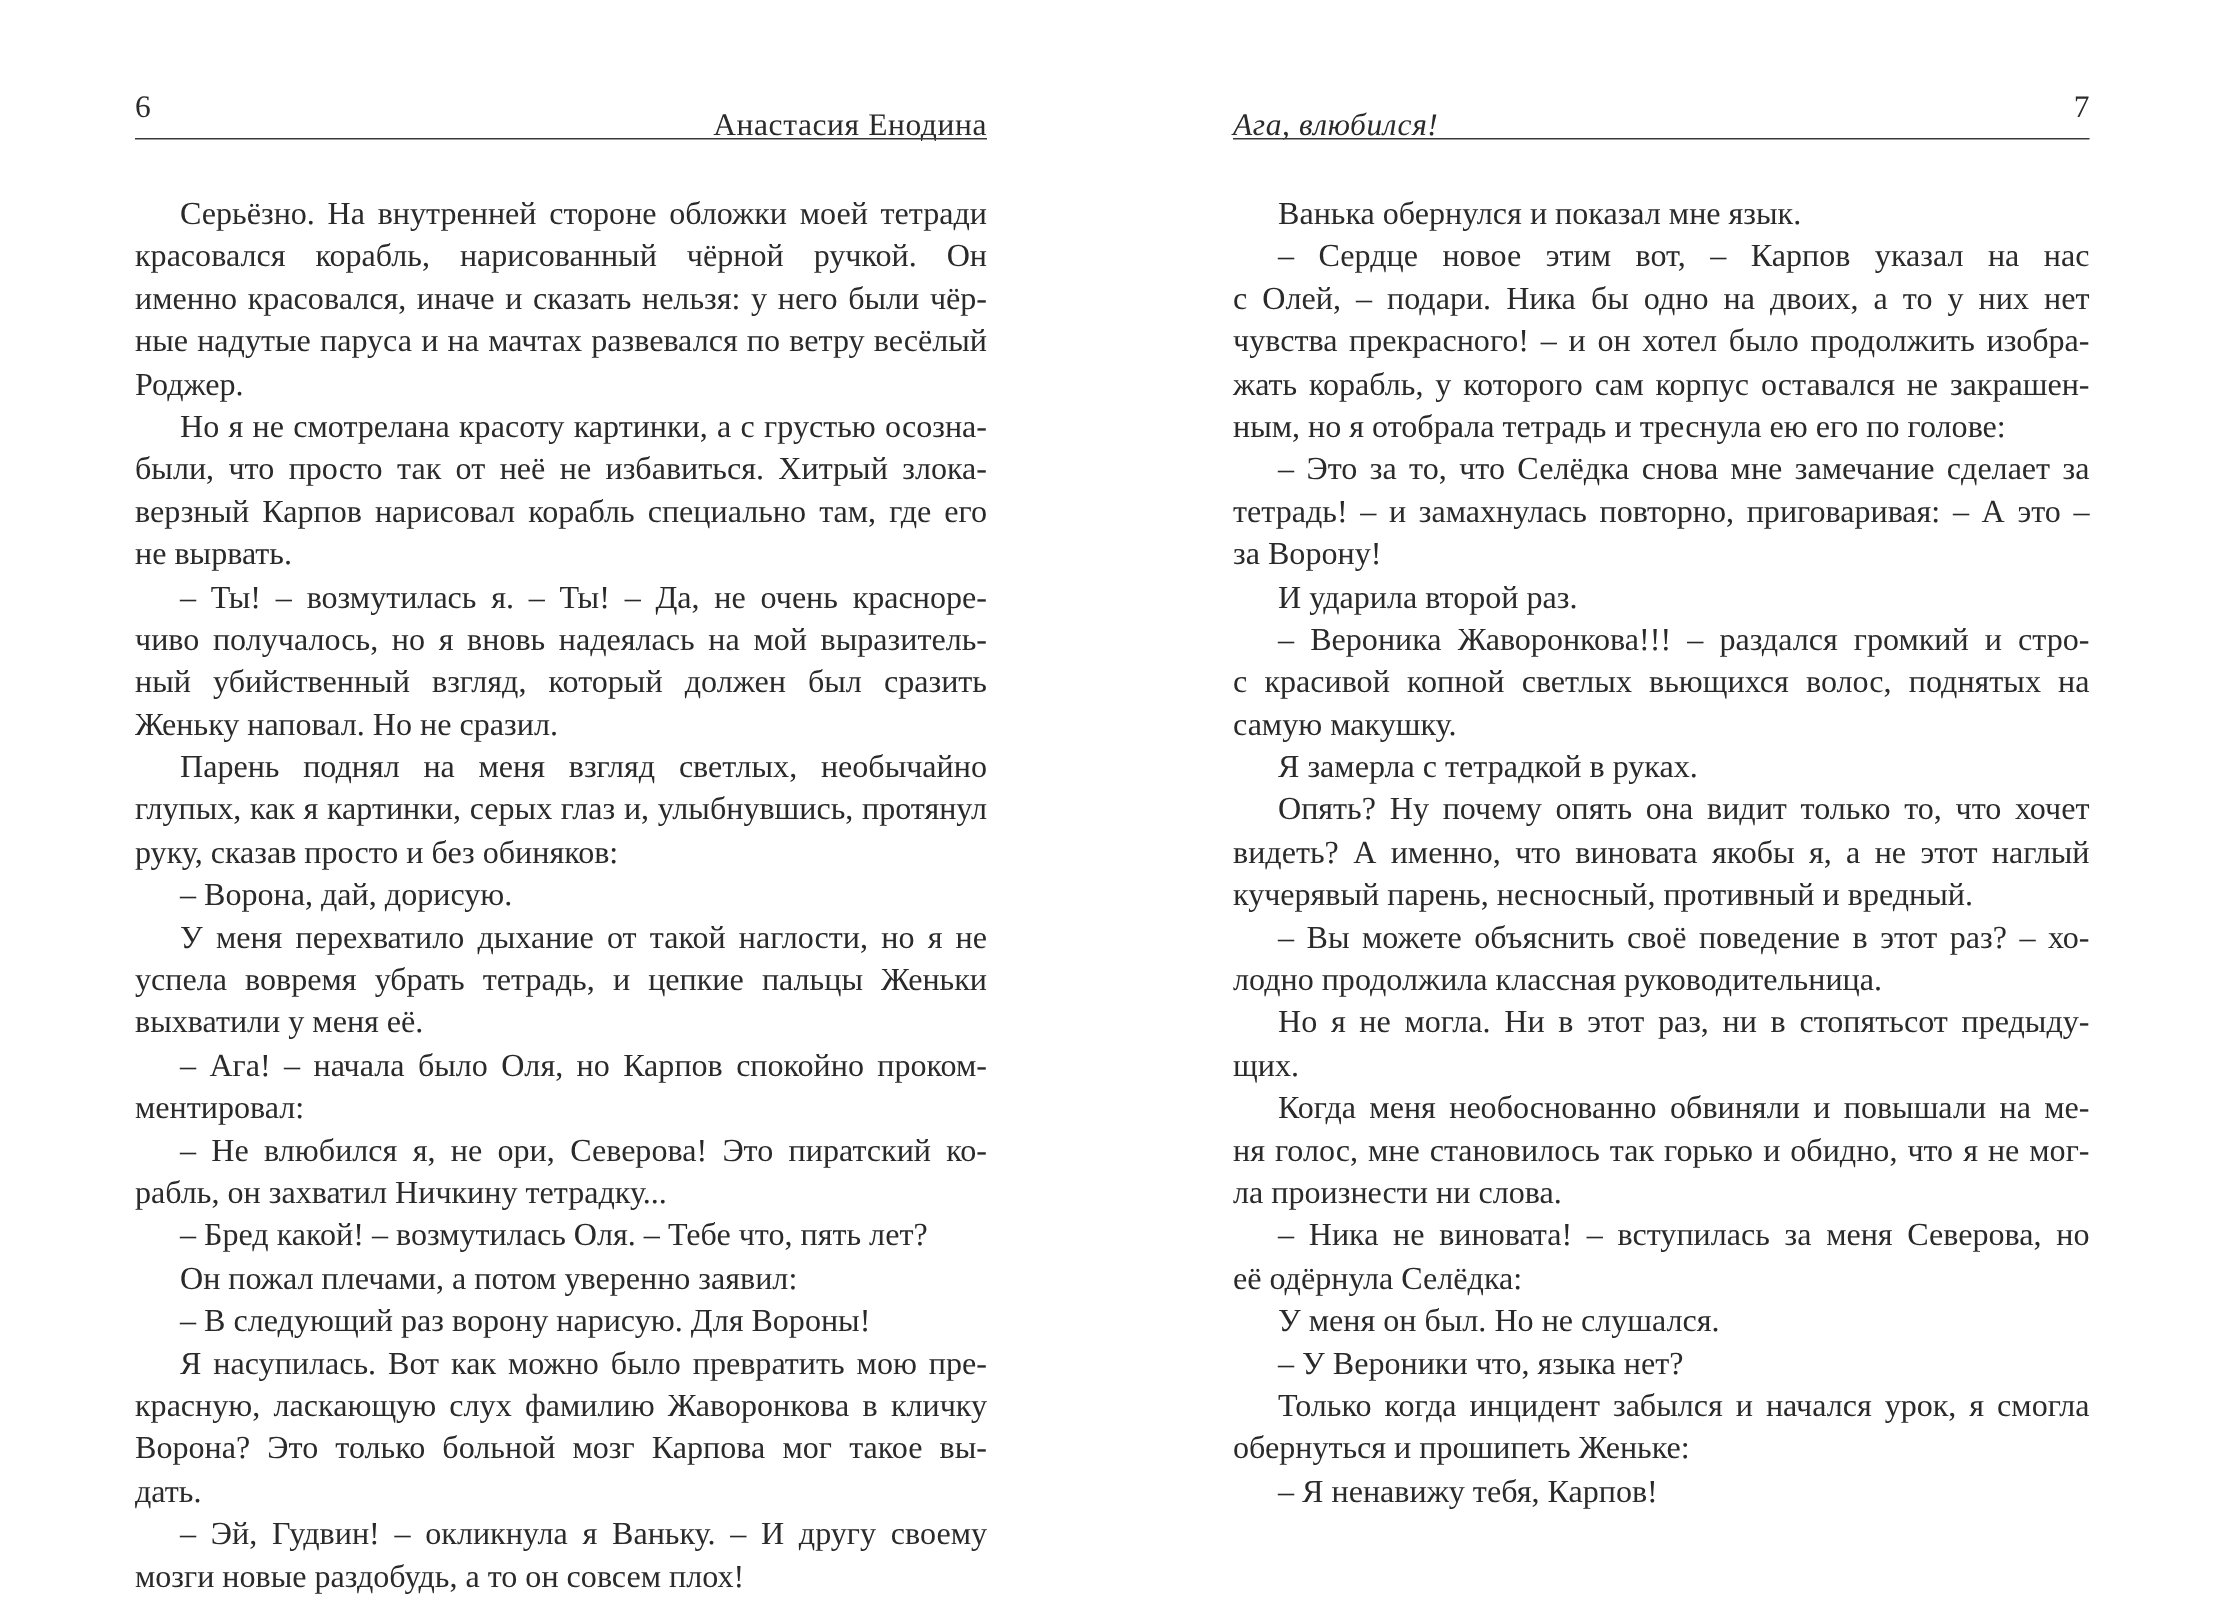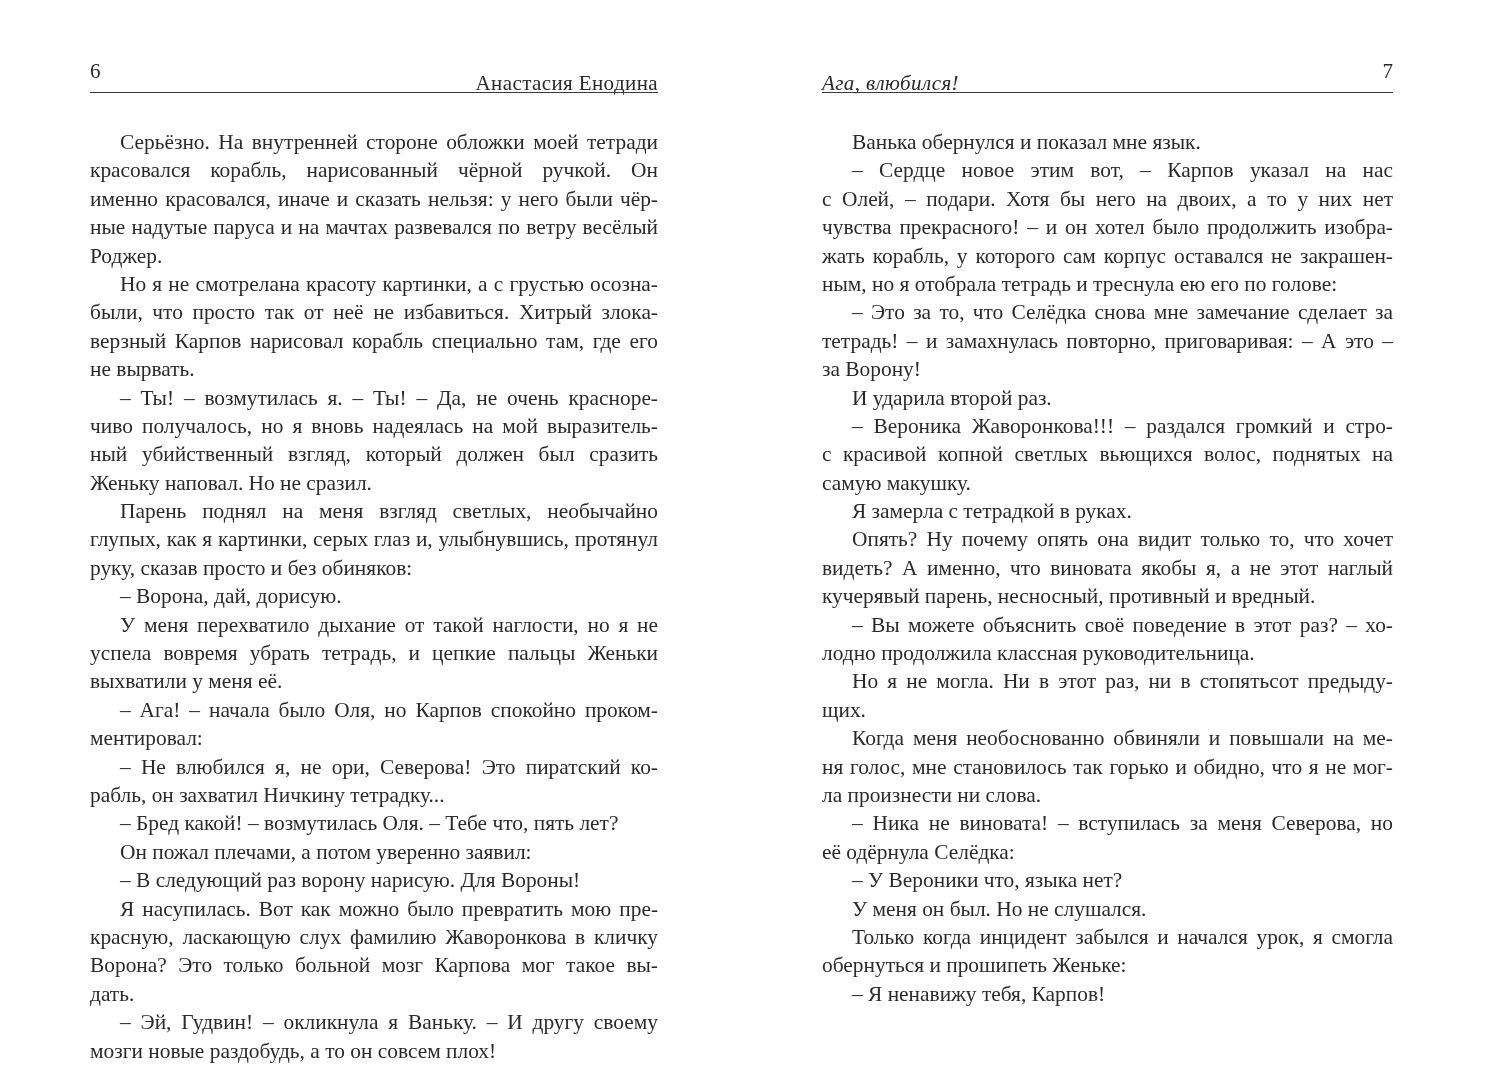--- a/index.html
+++ b/index.html
@@ -72,21 +72,21 @@
 
 <div class="page right">
   <div class="header">
     <span class="run">Ага, влюбился!</span>
     <span class="pnum">7</span>
   </div>
   <div class="rule"></div>
   <div class="body" id="right-body">
       <span class="ln ind end">Ванька обернулся и показал мне язык.</span>
       <span class="ln ind">– Сердце новое этим вот, – Карпов указал на нас</span>
-      <span class="ln">с Олей, – подари. Хотя бы него на двоих, а то у них нет</span>
+      <span class="ln">с Олей, – подари. Ника бы одно на двоих, а то у них нет</span>
       <span class="ln">чувства прекрасного! – и он хотел было продолжить изобра-</span>
       <span class="ln">жать корабль, у которого сам корпус оставался не закрашен-</span>
       <span class="ln end">ным, но я отобрала тетрадь и треснула ею его по голове:</span>
       <span class="ln ind">– Это за то, что Селёдка снова мне замечание сделает за</span>
       <span class="ln">тетрадь! – и замахнулась повторно, приговаривая: – А это –</span>
       <span class="ln end">за Ворону!</span>
       <span class="ln ind end">И ударила второй раз.</span>
       <span class="ln ind">– Вероника Жаворонкова!!! – раздался громкий и стро-</span>
       <span class="ln">с красивой копной светлых вьющихся волос, поднятых на</span>
       <span class="ln end">самую макушку.</span>
@@ -96,19 +96,19 @@
       <span class="ln end">кучерявый парень, несносный, противный и вредный.</span>
       <span class="ln ind">– Вы можете объяснить своё поведение в этот раз? – хо-</span>
       <span class="ln end">лодно продолжила классная руководительница.</span>
       <span class="ln ind">Но я не могла. Ни в этот раз, ни в стопятьсот предыду-</span>
       <span class="ln end">щих.</span>
       <span class="ln ind">Когда меня необоснованно обвиняли и повышали на ме-</span>
       <span class="ln">ня голос, мне становилось так горько и обидно, что я не мог-</span>
       <span class="ln end">ла произнести ни слова.</span>
       <span class="ln ind">– Ника не виновата! – вступилась за меня Северова, но</span>
       <span class="ln end">её одёрнула Селёдка:</span>
+      <span class="ln ind end">У меня он был. Но не слушался.</span>
       <span class="ln ind end">– У Вероники что, языка нет?</span>
-      <span class="ln ind end">У меня он был. Но не слушался.</span>
       <span class="ln ind">Только когда инцидент забылся и начался урок, я смогла</span>
       <span class="ln end">обернуться и прошипеть Женьке:</span>
       <span class="ln ind end">– Я ненавижу тебя, Карпов!</span>
     </div>
 </div>
 
 </body></html>

